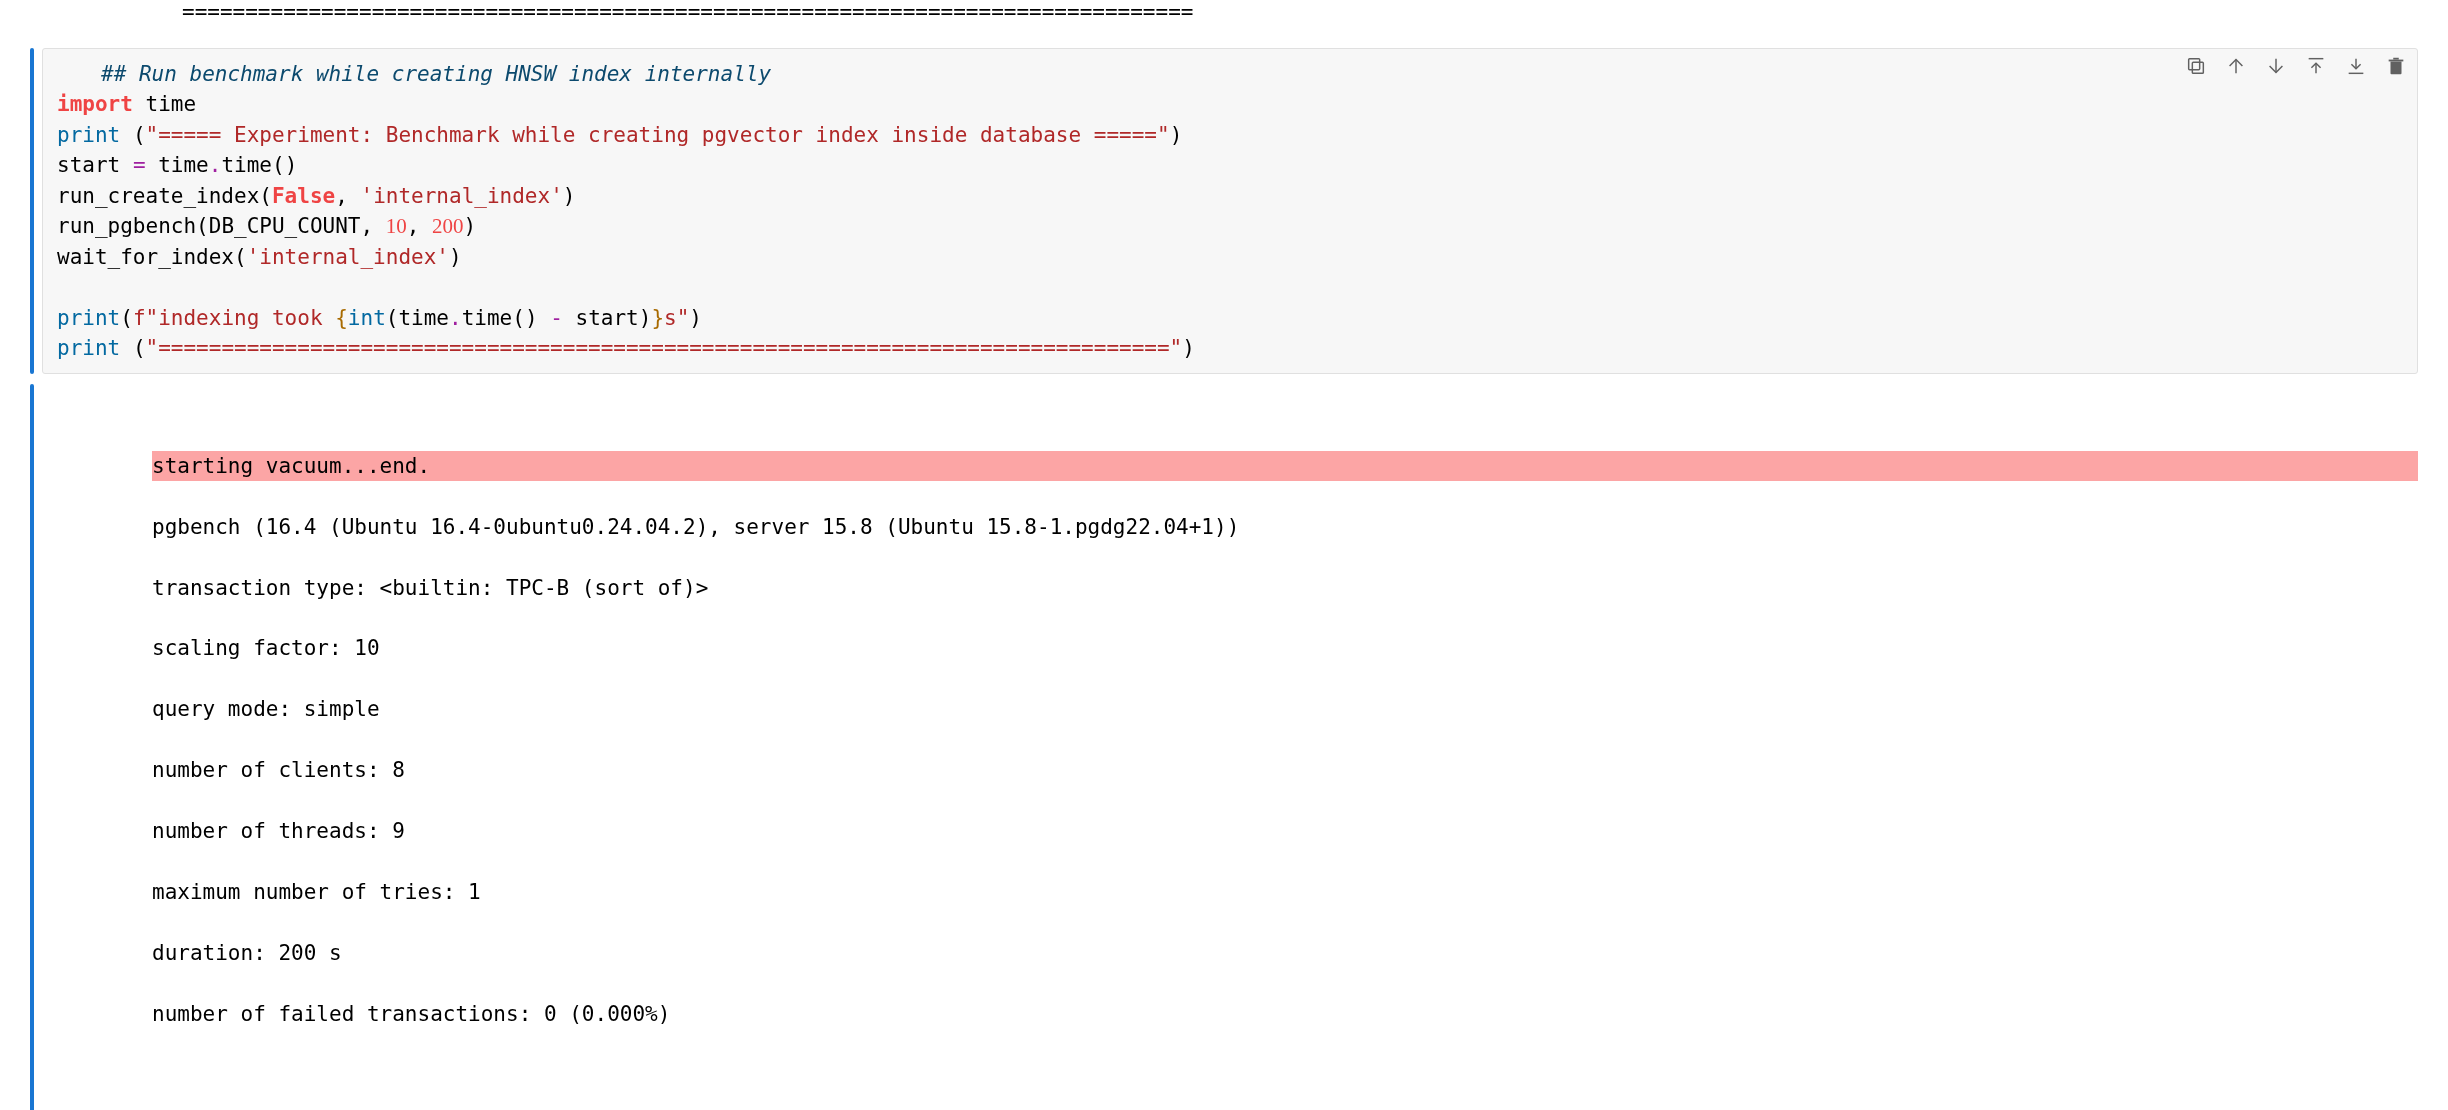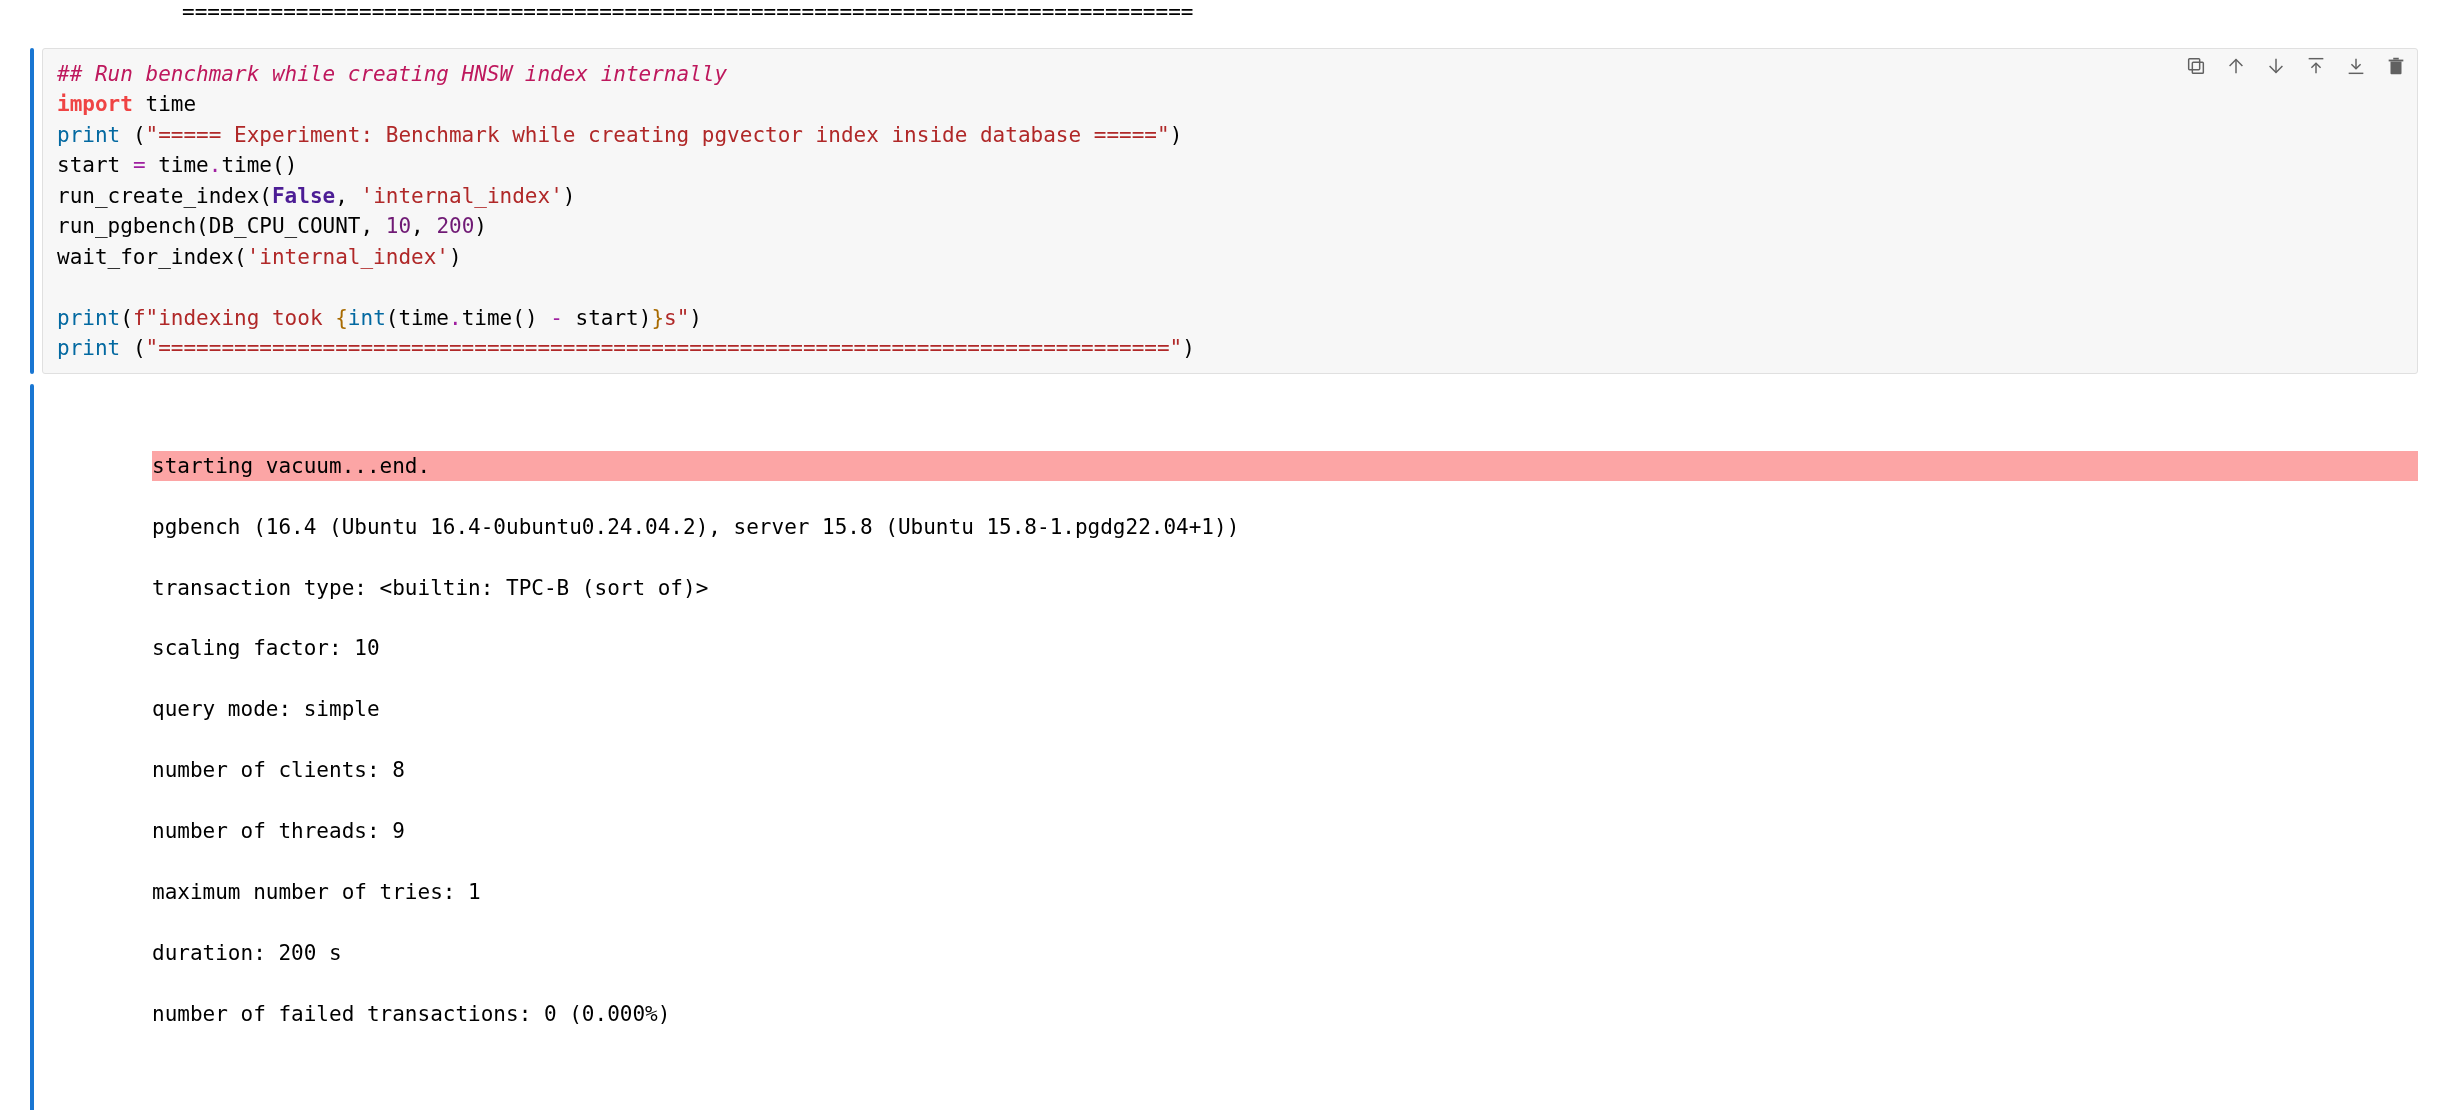--- a/index.html
+++ b/index.html
@@ -65,28 +65,28 @@
   }
   .toolbar .tb-btn svg { width: 22px; height: 22px; stroke: currentColor; fill: none; stroke-width: 1.6; }
   .toolbar .tb-btn.fill svg { fill: currentColor; stroke: none; }
   pre.code {
     margin: 0;
     font-family: ui-monospace, SFMono-Regular, Menlo, Monaco, Consolas, monospace;
     font-size: 21px;
     line-height: 1.45;
     white-space: pre;
   }
-  .c-comment { color: #be185d; font-style: italic; }
+  .c-comment { color: #0c4a6e; font-style: italic; margin-left: 44px; }
   .c-keyword { color: #ef4444; font-weight: 700; }
   .c-name    { color: #000; }
   .c-builtin { color: #0369a1; }
   .c-op      { color: #a020a0; }
   .c-string  { color: #b02828; }
-  .c-keyconst{ color: #4c1d95; font-weight: 700; text-align: right; }
-  .c-number  { color: #701a75; }
+  .c-keyconst{ color: #ef4444; font-weight: 700; text-align: right; }
+  .c-number  { color: #ef4444; font-family: Liberation Serif, serif; }
   .c-paren   { color: #000; }
   .c-fstr    { color: #b02828; }
   .c-brace   { color: #a86a00; }
   .c-inbrace { color: #000; }
 
   .output-block { display: flex; align-items: stretch; margin-top: 10px; }
   .output-area {
     flex: 1;
     font-family: ui-monospace, SFMono-Regular, Menlo, Monaco, Consolas, monospace;
     font-size: 21px;

